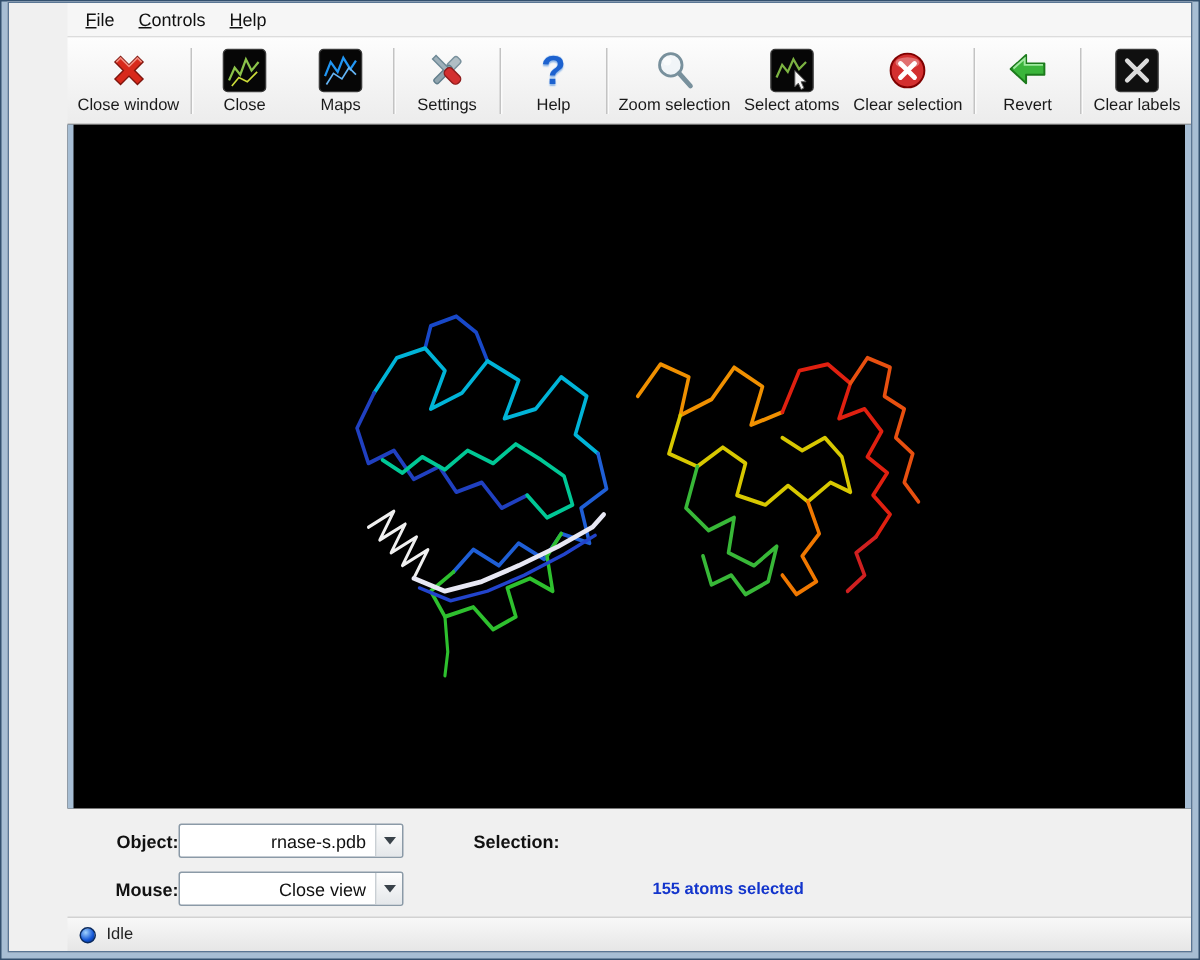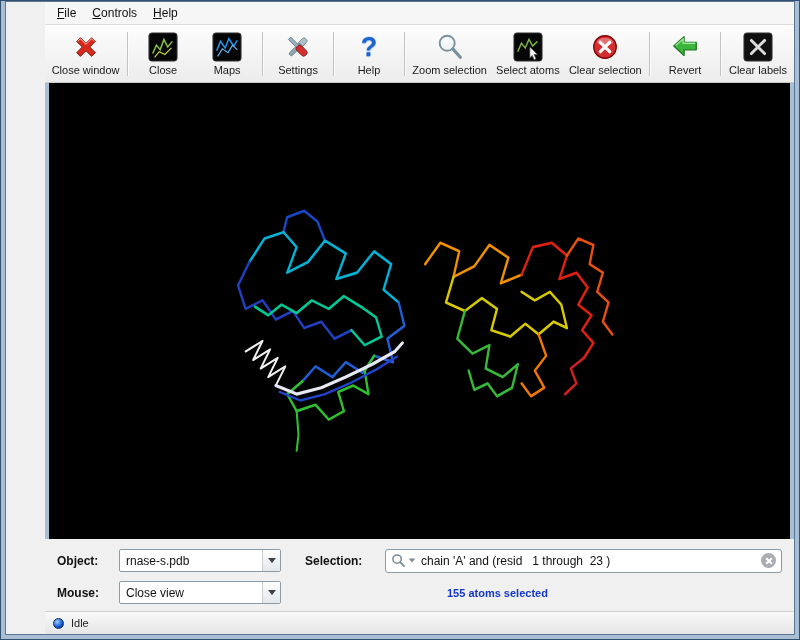--- a/index.html
+++ b/index.html
@@ -62,24 +62,24 @@
     text-shadow:0 1px 1px #8fb7e8, 0 -1px 0 #cfe2f7; line-height:30px; }
 
   
   .viewport { flex:1; background:#000; position:relative; overflow:hidden;
     border-left:4px solid #a7bed4; border-right:4px solid #a7bed4; }
   .viewport svg { width:100%; height:100%; display:block; }
 
   
   .controls-panel { flex:0 0 72px; background:#f0f0f0; padding:9px 12px 6px;
     display:flex; flex-direction:column; gap:7px; }
-  .ctl-row { display:flex; align-items:center; height:25px; }
+  .ctl-row { display:flex; align-items:center; height:25px;text-align:right; }
   .ctl-label { font-size:12px; font-weight:bold; color:#111; width:62px; }
   .ctl-label.sel { width:80px; margin-left:24px; }
-  .combo { width:162px; height:23px; border:1px solid #8b9aa7; border-radius:2px;
+  .combo { width:150px; height:23px; border:1px solid #8b9aa7; border-radius:2px;
     background:#fff; display:flex; align-items:center; overflow:hidden; }
   .combo-text { flex:1; font-size:12px; padding:0 6px; color:#111; white-space:nowrap; }
   .combo-arrow { width:18px; height:100%; border-left:1px solid #c9cfd4;
     background:linear-gradient(#fdfdfd,#e4e7ea); display:flex;
     align-items:center; justify-content:center; }
   .tri-down { width:0; height:0; border-left:4px solid transparent;
     border-right:4px solid transparent; border-top:5px solid #39424a; }
   .search-field { flex:1; height:24px; border:1px solid #8b9aa7; border-radius:3px;
     background:#fff; display:flex; align-items:center; padding:0 5px; position:relative; }
   .search-left { display:flex; align-items:center; margin-right:5px; }
@@ -269,31 +269,20 @@
 
       <div class="ctl-row">
         <span class="ctl-label">Object:</span>
         <div class="combo">
           <span class="combo-text">rnase-s.pdb</span>
           <span class="combo-arrow">
               <span class="tri-down"></span>
             </span>
         </div>
         <span class="ctl-label sel">Selection:</span>
-        <div class="search-field">
-          <span class="search-left">
-            <svg viewBox="0 0 16 16" width="15" height="15">
-              <circle cx="6.5" cy="6.5" r="4.5" fill="none" stroke="#7a8a96" stroke-width="1.6"></circle>
-              <line x1="10" y1="10" x2="14" y2="14" stroke="#7a8a96" stroke-width="1.8" stroke-linecap="round"></line>
-            </svg>
-            <span class="tri-down" style="border-top-color:#7a8a96; margin-left:2px; transform:scale(0.8);"></span>
-          </span>
-          <span class="search-text">chain 'A' and (resid   1 through  23 )</span>
-          <span class="clear-btn"></span>
-        </div>
       </div>
 
       <div class="ctl-row">
         <span class="ctl-label">Mouse:</span>
         <div class="combo">
           <span class="combo-text">Close view</span>
           <span class="combo-arrow">
               <span class="tri-down"></span>
             </span>
         </div>

